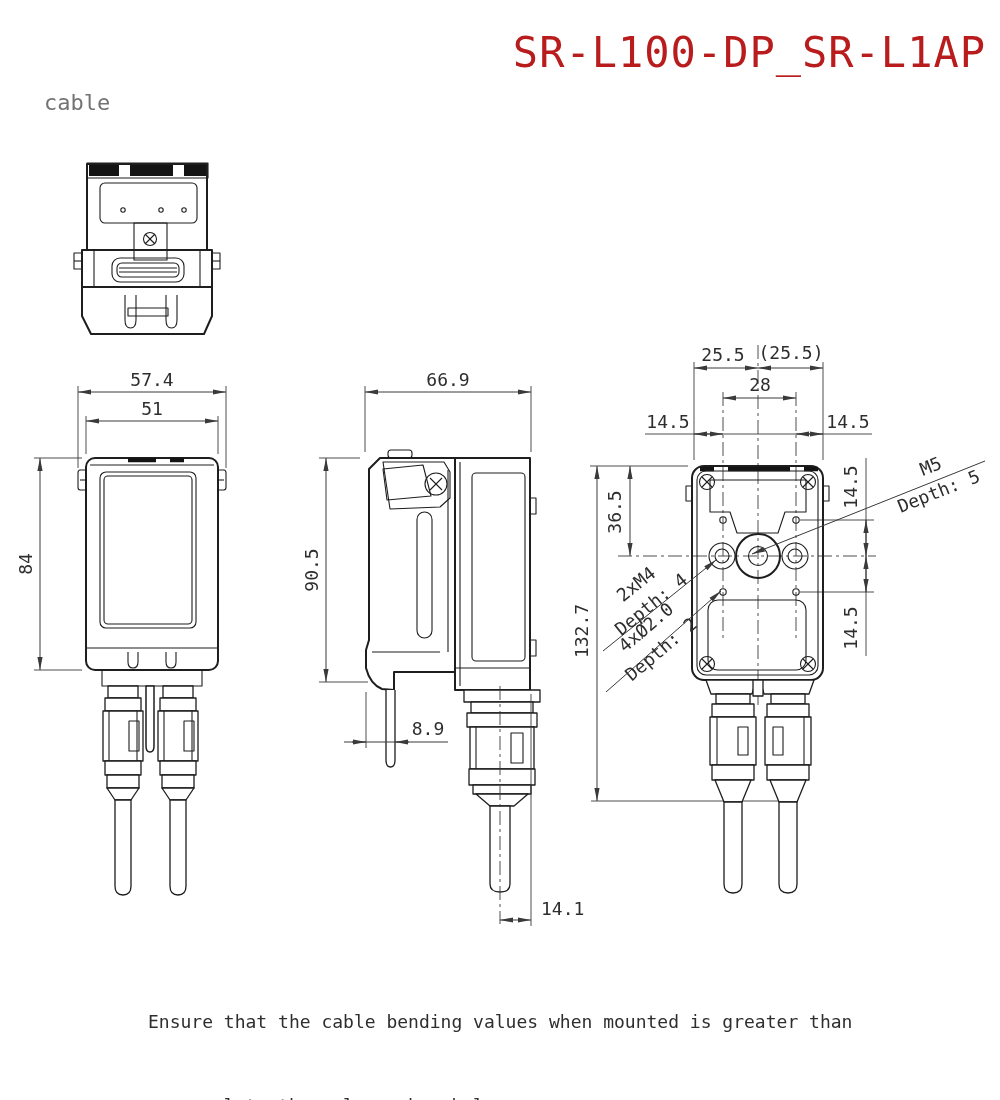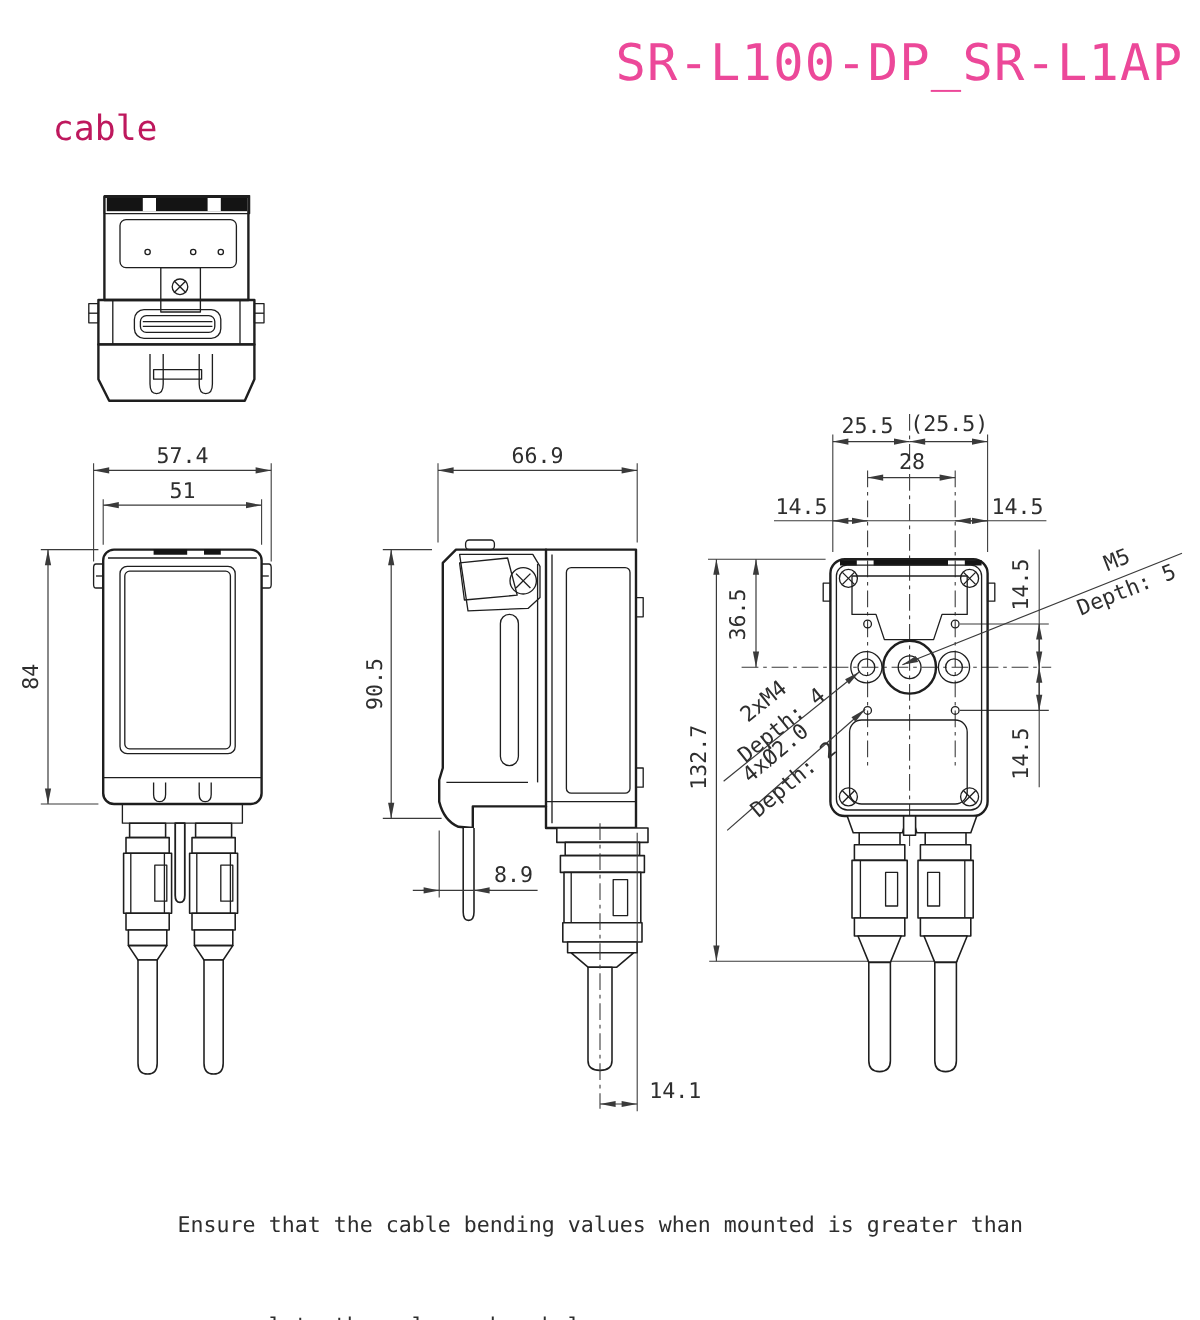--- a/index.html
+++ b/index.html
@@ -1,19 +1,19 @@
 <!DOCTYPE html>
 <html><head>
 <meta charset="utf-8">
 <style>
   html,body{margin:0;padding:0;background:#fff;}
   .canvas{position:relative;width:1000px;height:1100px;background:#ffffff;overflow:hidden;
           font-family:"DejaVu Sans Mono",monospace;color:#2e2e2e;}
-  .title{position:absolute;top:28px;right:14px;font-size:42px;letter-spacing:1px;color:#ec4899;white-space:nowrap;}
-  .cable-label{position:absolute;top:90px;left:44px;font-size:29px;color:#be185d;}
+  .title{position:absolute;top:28px;right:14px;font-size:42px;letter-spacing:1px;color:#b91c1c;white-space:nowrap;}
+  .cable-label{position:absolute;top:90px;left:44px;font-size:22px;color:#737373;}
   .notes{position:absolute;left:148px;top:952px;font-size:18px;line-height:28px;color:#2e2e2e;white-space:pre;}
   svg{position:absolute;left:0;top:0;}
   .ol{fill:none;stroke:#1e1e1e;stroke-width:2;stroke-linejoin:round;stroke-linecap:round;}
   .il{fill:none;stroke:#1e1e1e;stroke-width:1.1;stroke-linejoin:round;}
   .wf{fill:#fff;stroke:#1e1e1e;stroke-width:1.5;stroke-linejoin:round;}
   .wf1{fill:#fff;stroke:#1e1e1e;stroke-width:1.3;stroke-linejoin:round;}
   .blk{fill:#141414;stroke:none;}
   .thk{stroke:#141414;stroke-width:4.5;fill:none;}
   .dim{stroke:#3a3a3a;stroke-width:1;fill:none;}
   .ext{stroke:#3a3a3a;stroke-width:0.9;fill:none;}

